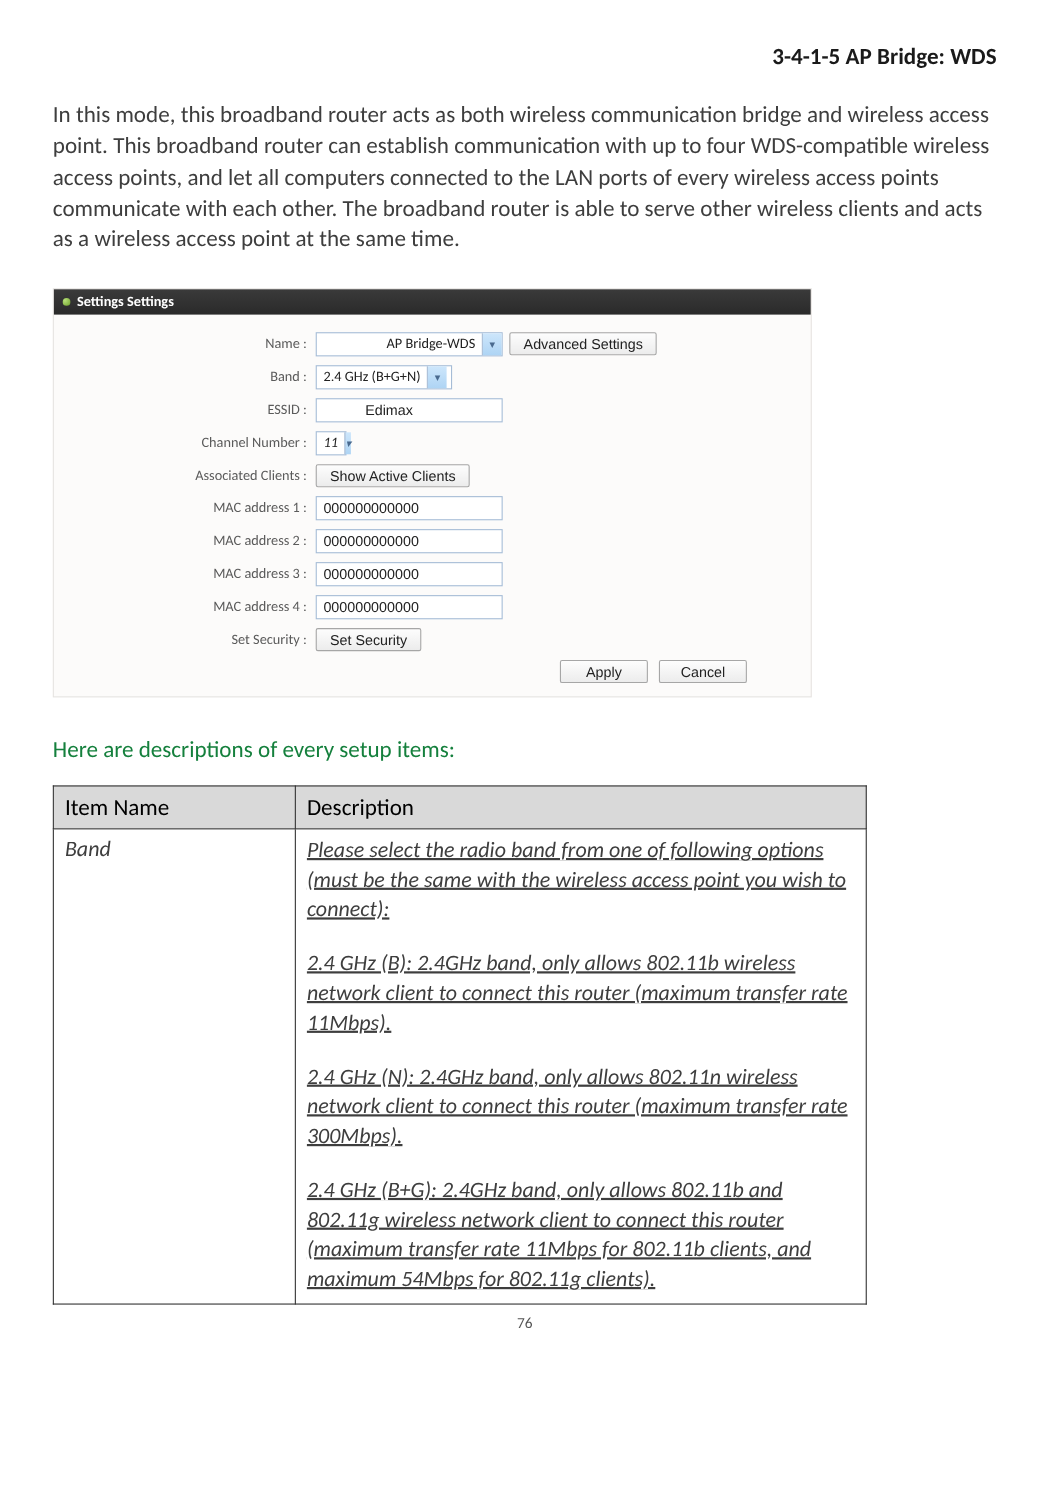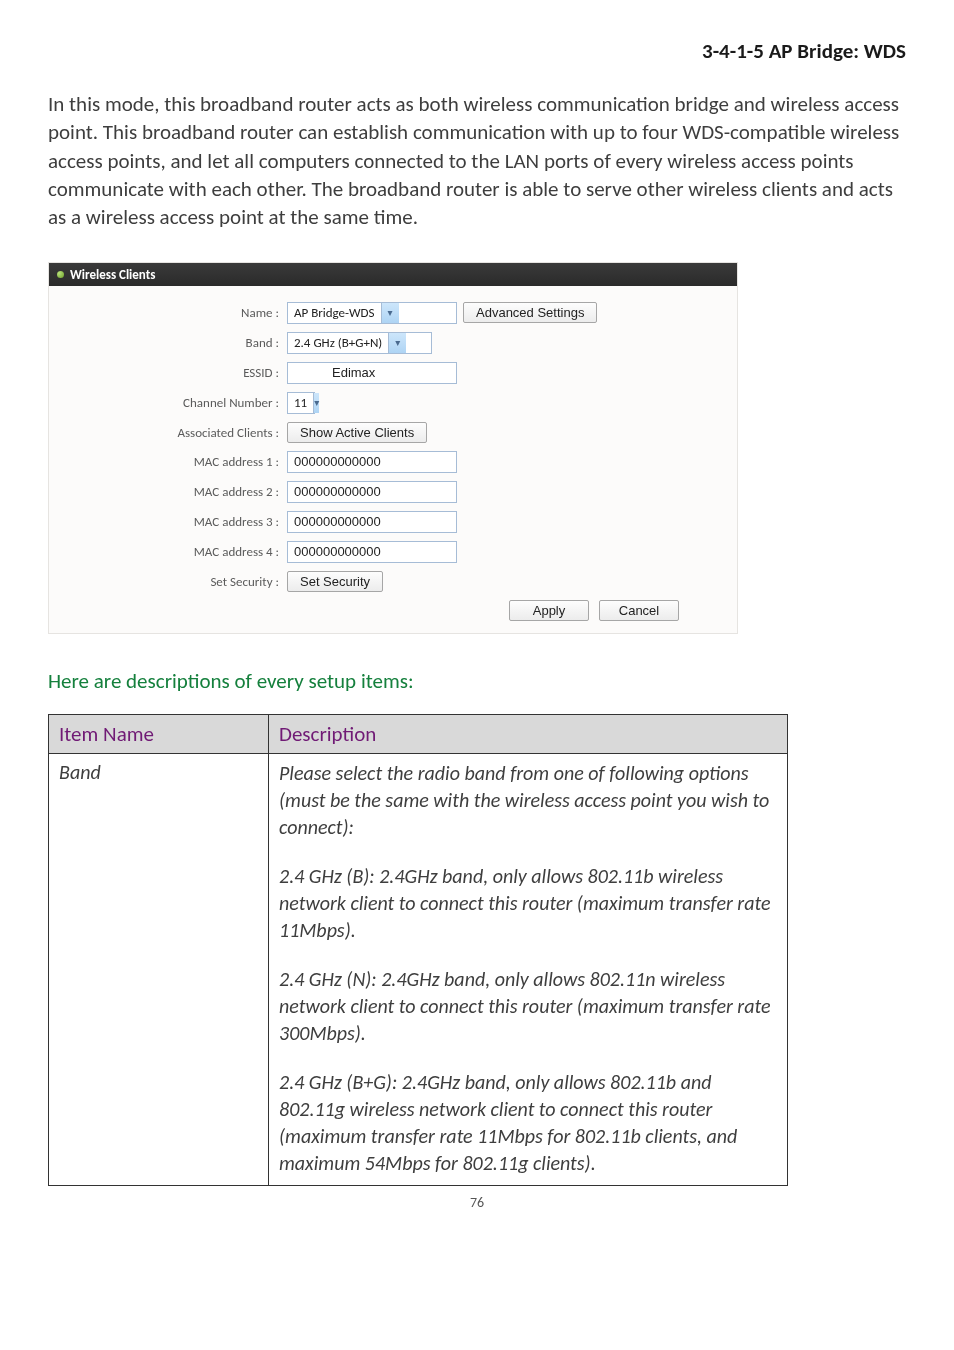--- a/index.html
+++ b/index.html
@@ -121,81 +121,81 @@
   .desc-table th, .desc-table td {
     border: 1px solid #333;
     padding: 6px 10px;
     text-align: left;
     vertical-align: top;
   }
   .desc-table th {
     background: #d9d9d9;
     font-weight: normal;
     font-size: 21px;
-    color: #701a75;
+    color: #000000;
   }
   .desc-table td.col-name {
     width: 220px;
     font-style: italic;
   }
-  .desc-block { font-style: italic; margin-bottom: 22px; line-height: 1.35; }
+  .desc-block { font-style: italic; margin-bottom: 22px; line-height: 1.35; text-decoration: underline; }
   .desc-block:last-child { margin-bottom: 2px; }
   .page-num {
     text-align: center;
     font-size: 14px;
     color: #555;
     margin-top: 8px;
   }
 </style>
 </head>
 <body>
 
 <div class="section-title">3-4-1-5 AP Bridge: WDS</div>
 
 <p class="intro-para">In this mode, this broadband router acts as both wireless communication bridge and wireless access point. This broadband router can establish communication with up to four WDS-compatible wireless access points, and let all computers connected to the LAN ports of every wireless access points communicate with each other. The broadband router is able to serve other wireless clients and acts as a wireless access point at the same time.</p>
 
 <div class="settings-panel">
   <div class="panel-header">
     <span class="bullet-icon"></span>
-    <span>Wireless Clients</span>
+    <span>Settings Settings</span>
   </div>
   <div class="panel-body">
 
     <div class="form-row">
       <div class="form-label">Name :</div>
       <div class="form-control-wrap">
-        <div class="select-like" style="width:170px;">
+        <div class="select-like" style="width:170px;justify-content:flex-end;">
           <span class="select-text">AP Bridge-WDS</span>
           <span class="select-arrow">▾</span>
         </div>
         <button class="btn">Advanced Settings</button>
       </div>
     </div>
 
     <div class="form-row">
       <div class="form-label">Band :</div>
       <div class="form-control-wrap">
-        <div class="select-like" style="width:145px;">
+        <div class="select-like" style="width:124px;">
           <span class="select-text">2.4 GHz (B+G+N)</span>
           <span class="select-arrow">▾</span>
         </div>
       </div>
     </div>
 
     <div class="form-row">
       <div class="form-label">ESSID :</div>
       <div class="form-control-wrap">
         <input class="text-input" style="width: 170px; padding-left: 44px;" value="Edimax">
       </div>
     </div>
 
     <div class="form-row">
       <div class="form-label">Channel Number :</div>
       <div class="form-control-wrap">
-        <div class="select-like" style="width:28px;">
+        <div class="select-like" style="width:28px;font-style:italic;">
           <span class="select-text">11</span>
           <span class="select-arrow">▾</span>
         </div>
       </div>
     </div>
 
     <div class="form-row">
       <div class="form-label">Associated Clients :</div>
       <div class="form-control-wrap">
         <button class="btn">Show Active Clients</button>

